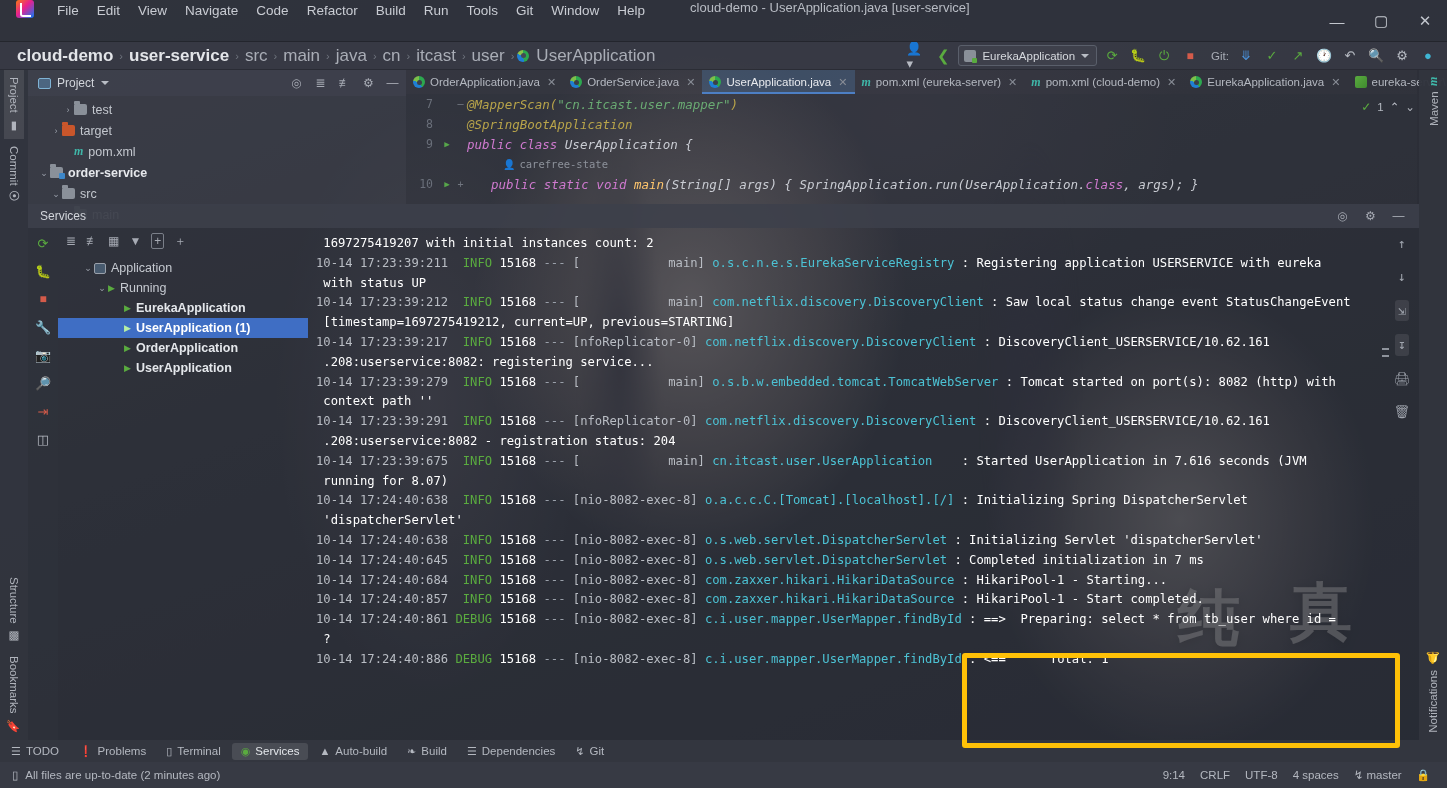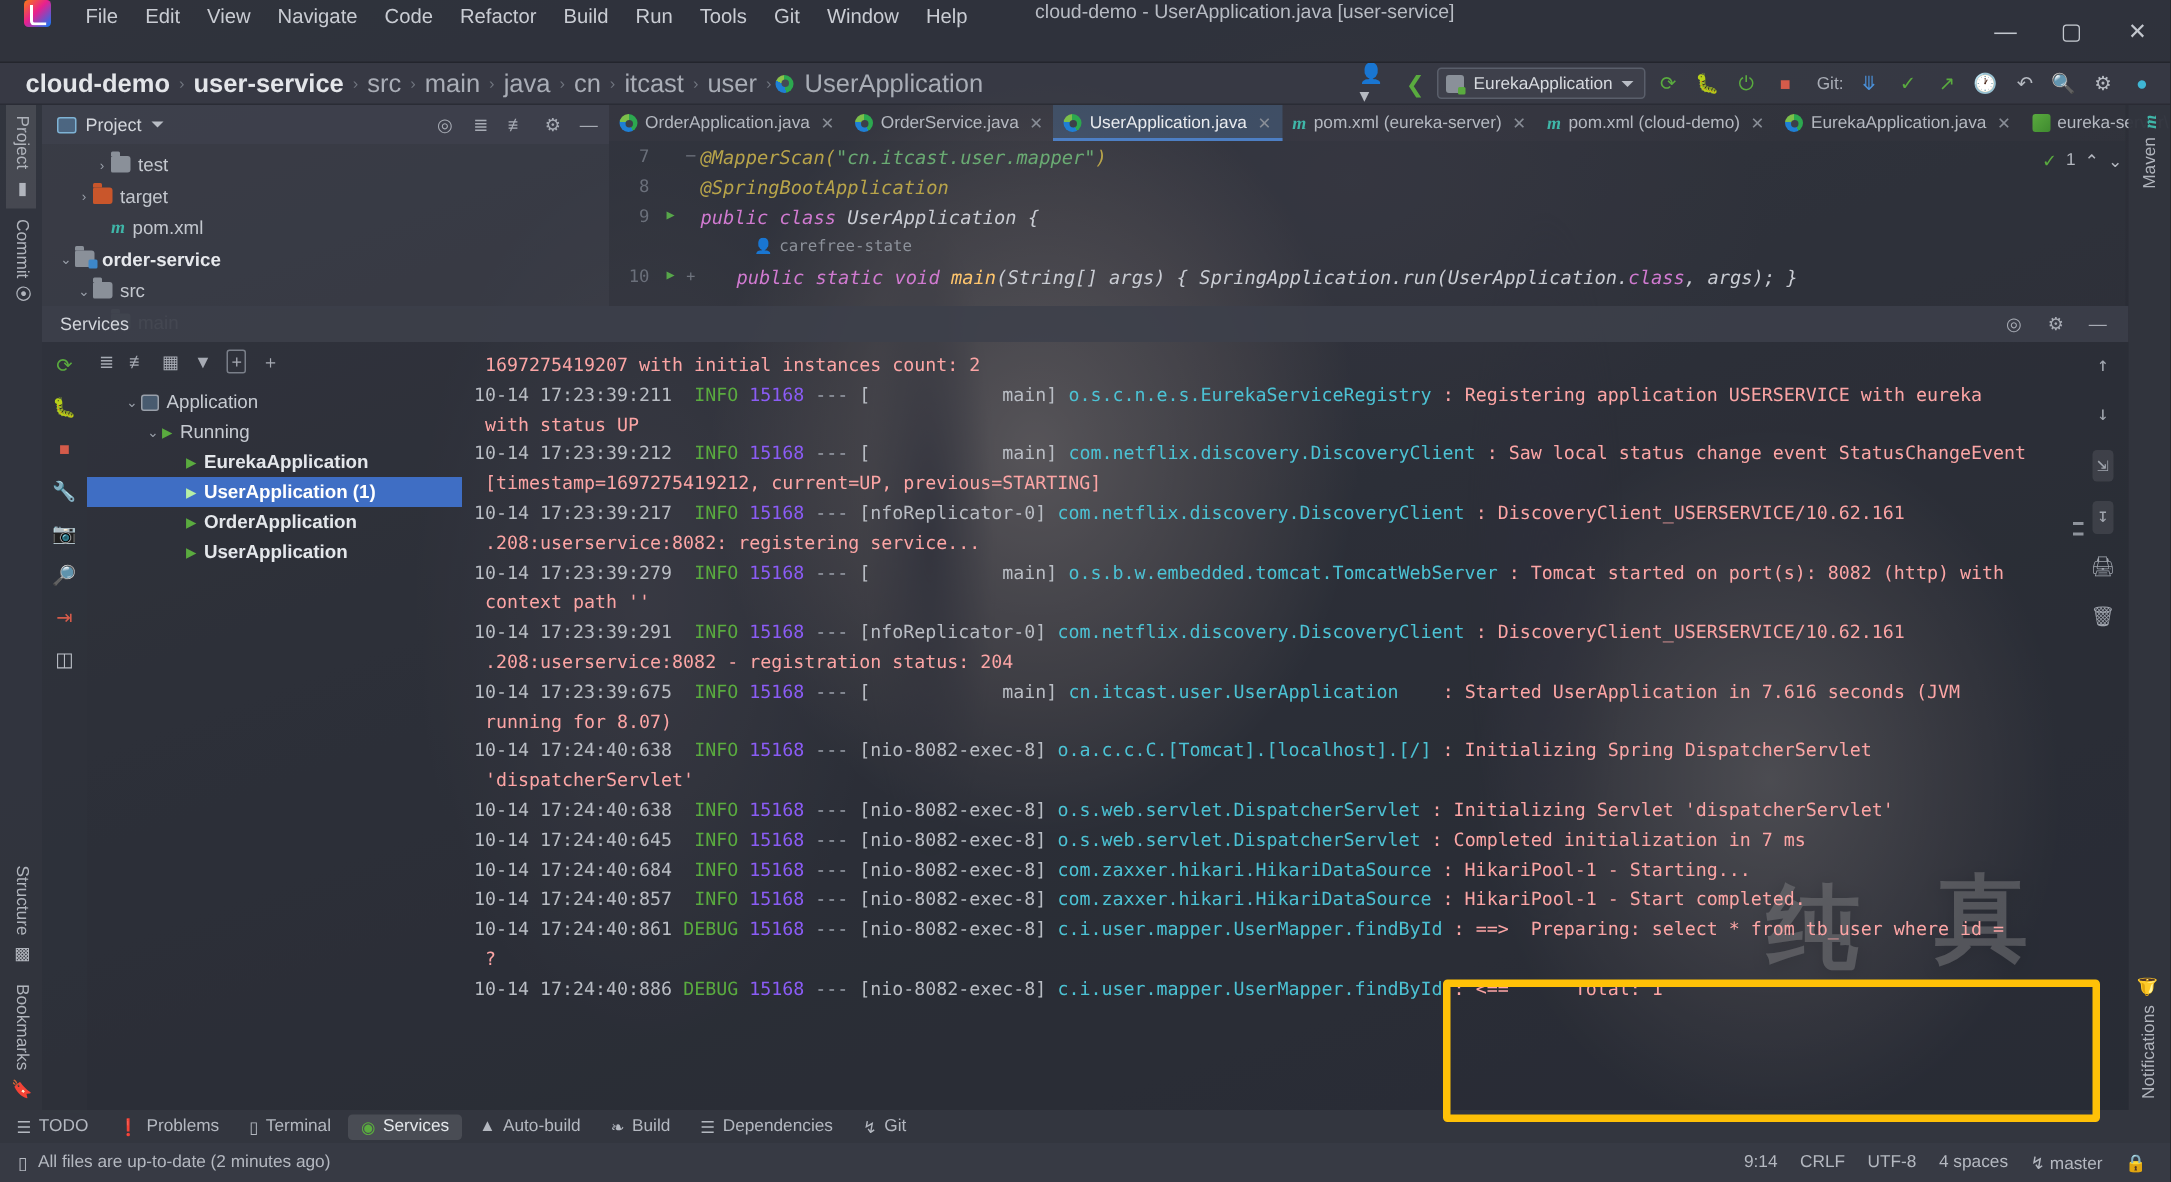--- a/index.html
+++ b/index.html
@@ -223,25 +223,25 @@
   
   .console {
     flex: 1; position: relative; overflow: hidden;
     font-family: "DejaVu Sans Mono", monospace; font-size: 12.2px; line-height: 19.8px;
     padding: 6px 0 0 8px;
   }
   .log-line { white-space: pre; }
   .l-ts   { color: #b9bdc4; }
   .l-info { color: #5aab3f; }
   .l-dbg  { color: #5aab3f; }
-  .l-pid  { color: #8b5cf6; }
+  .l-pid  { color: #ffffff; }
   .l-dash { color: #9aa0aa; }
   .l-thr  { color: #b9bdc4; }
   .l-logger { color: #4cc2d4; }
-  .l-msg  { color: #fca5a5; }
+  .l-msg  { color: #ffffff; }
   .console-actions {
     position: absolute; right: 4px; top: 6px; width: 26px;
     display: flex; flex-direction: column; align-items: center; gap: 13px;
   }
   .ca-ico { font-size: 13px; color: #a0a5ae; }
   .scroll-marks { position: absolute; right: 30px; top: 120px; display:flex; flex-direction:column; gap:5px; }
   .scroll-marks i { display:block; width:7px; height:2px; background:#8e939c; }
 
   
   .hl-box {

